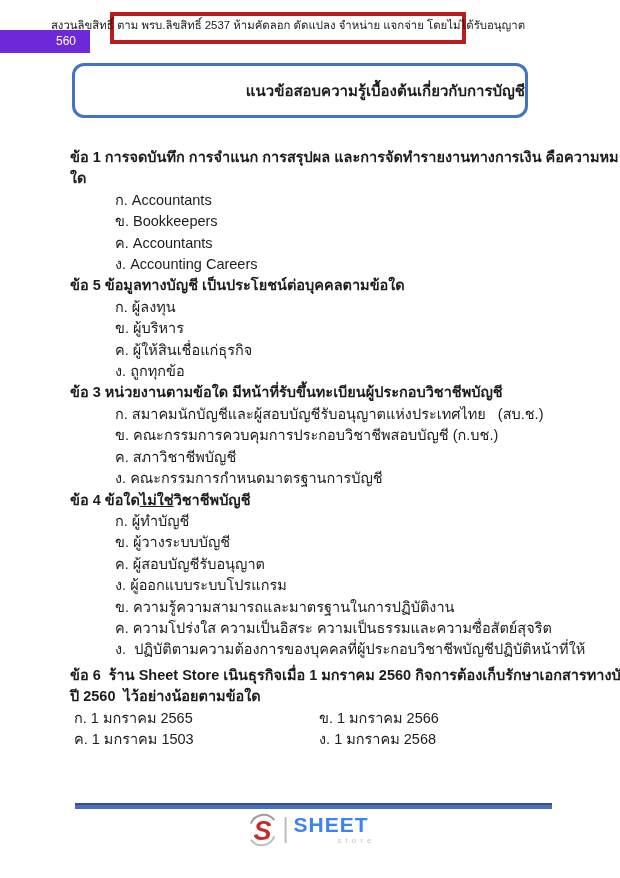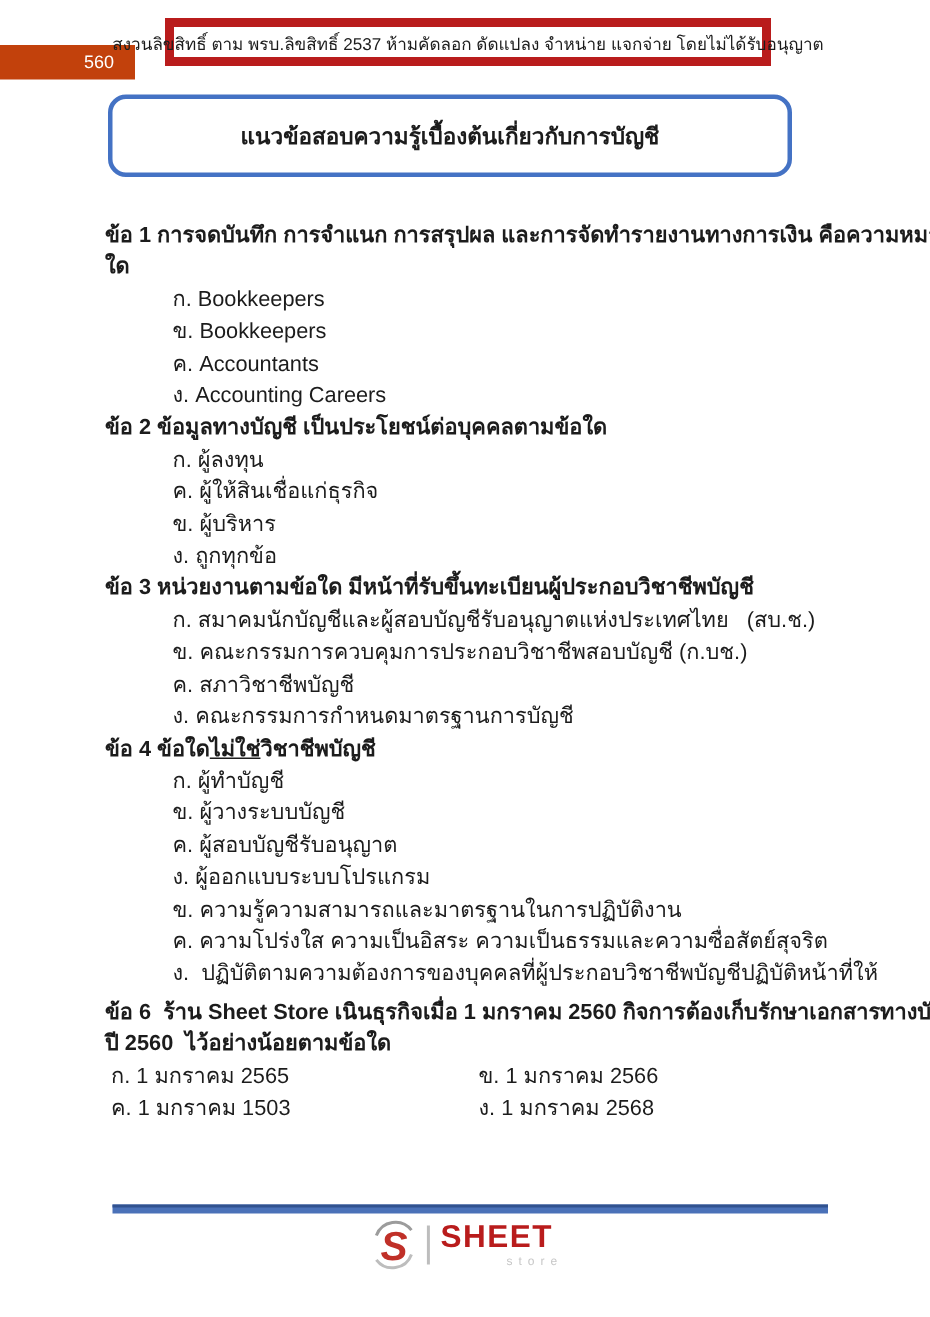--- a/index.html
+++ b/index.html
@@ -4,35 +4,35 @@
 <style>
   html,body{margin:0;padding:0;}
   body{
     width:620px;height:878px;position:relative;background:#ffffff;
     font-family:"Liberation Sans","DejaVu Sans",sans-serif;
     color:#1c1c1c;overflow:hidden;
   }
   
   .page-tab{
     position:absolute;left:0;top:30px;width:90px;height:23px;
-    background:#c2410c;color:#fff;font-size:12px;line-height:23px;
+    background:#6d28d9;color:#fff;font-size:12px;line-height:23px;
     text-align:right;padding-right:14px;box-sizing:border-box;
   }
   
   .copyright-box{
-    position:absolute;left:110px;top:12px;width:404px;height:32px;
-    border:6px solid #b91c1c;box-sizing:border-box;
-    display:flex;align-items:flex-end;justify-content:center;
+    position:absolute;left:110px;top:12px;width:356px;height:32px;
+    border:4px solid #b91c1c;box-sizing:border-box;
+    display:flex;align-items:flex-start;justify-content:center;
     font-size:11.4px;white-space:nowrap;
   }
   
   .title-box{
     position:absolute;left:72px;top:63px;width:456px;height:55px;
     border:3px solid #4472c4;border-radius:12px;box-sizing:border-box;
-    display:flex;align-items:center;justify-content:center;
+    display:flex;align-items:center;justify-content:flex-end;
     font-size:15px;font-weight:bold;
   }
   
   .content{position:absolute;left:0;top:147px;width:620px;}
   .line{
     font-size:14.5px;line-height:21.4px;white-space:pre;
     padding-left:70px;
   }
   .line.header{font-weight:bold;}
   .line.choice{padding-left:115px;font-weight:normal;}
@@ -47,52 +47,52 @@
   .footer-rule{
     position:absolute;left:75px;top:803px;width:477px;height:6px;
     background:#4a71b8;border-top:2px solid #31528f;box-sizing:border-box;
   }
   .logo{
     position:absolute;top:812px;left:50%;transform:translateX(-50%);
     display:flex;align-items:center;
   }
   .logo-sep{width:2px;height:26px;background:#bdbdbd;margin:0 7px 0 4px;}
   .logo-words{display:flex;flex-direction:column;}
-  .logo-main{font-size:21px;font-weight:bold;color:#b91c1c;letter-spacing:1px;line-height:20px;}
+  .logo-main{font-size:21px;font-weight:bold;color:#3b82f6;letter-spacing:1px;line-height:20px;}
   .logo-sub{font-size:8px;color:#c7c7c7;letter-spacing:4px;line-height:9px;margin-top:1px;margin-left:44px;}
 </style>
 </head>
 <body>
 
 <div class="page-tab">560</div>
 
 <div class="copyright-box">
   <span>สงวนลิขสิทธิ์ ตาม พรบ.ลิขสิทธิ์ 2537 ห้ามคัดลอก ดัดแปลง จำหน่าย แจกจ่าย โดยไม่ได้รับอนุญาต</span>
 </div>
 
 <div class="title-box">
   <span>แนวข้อสอบความรู้เบื้องต้นเกี่ยวกับการบัญชี</span>
 </div>
 
 <div class="content">
 
   <div class="q">
     <div class="line header">ข้อ 1 การจดบันทึก การจำแนก การสรุปผล และการจัดทำรายงานทางการเงิน คือความหมายของข้อ</div>
     <div class="line header">ใด</div>
-    <div class="line choice">ก. Bookkeepers</div>
+    <div class="line choice">ก. Accountants</div>
     <div class="line choice">ข. Bookkeepers</div>
     <div class="line choice">ค. Accountants</div>
     <div class="line choice">ง. Accounting Careers</div>
   </div>
 
   <div class="q">
-    <div class="line header">ข้อ 2 ข้อมูลทางบัญชี เป็นประโยชน์ต่อบุคคลตามข้อใด</div>
+    <div class="line header">ข้อ 5 ข้อมูลทางบัญชี เป็นประโยชน์ต่อบุคคลตามข้อใด</div>
     <div class="line choice">ก. ผู้ลงทุน</div>
+    <div class="line choice">ข. ผู้บริหาร</div>
     <div class="line choice">ค. ผู้ให้สินเชื่อแก่ธุรกิจ</div>
-    <div class="line choice">ข. ผู้บริหาร</div>
     <div class="line choice">ง. ถูกทุกข้อ</div>
   </div>
 
   <div class="q">
     <div class="line header">ข้อ 3 หน่วยงานตามข้อใด มีหน้าที่รับขึ้นทะเบียนผู้ประกอบวิชาชีพบัญชี</div>
     <div class="line choice">ก. สมาคมนักบัญชีและผู้สอบบัญชีรับอนุญาตแห่งประเทศไทย   (สบ.ช.)</div>
     <div class="line choice">ข. คณะกรรมการควบคุมการประกอบวิชาชีพสอบบัญชี (ก.บช.)</div>
     <div class="line choice">ค. สภาวิชาชีพบัญชี</div>
     <div class="line choice">ง. คณะกรรมการกำหนดมาตรฐานการบัญชี</div>
   </div>

